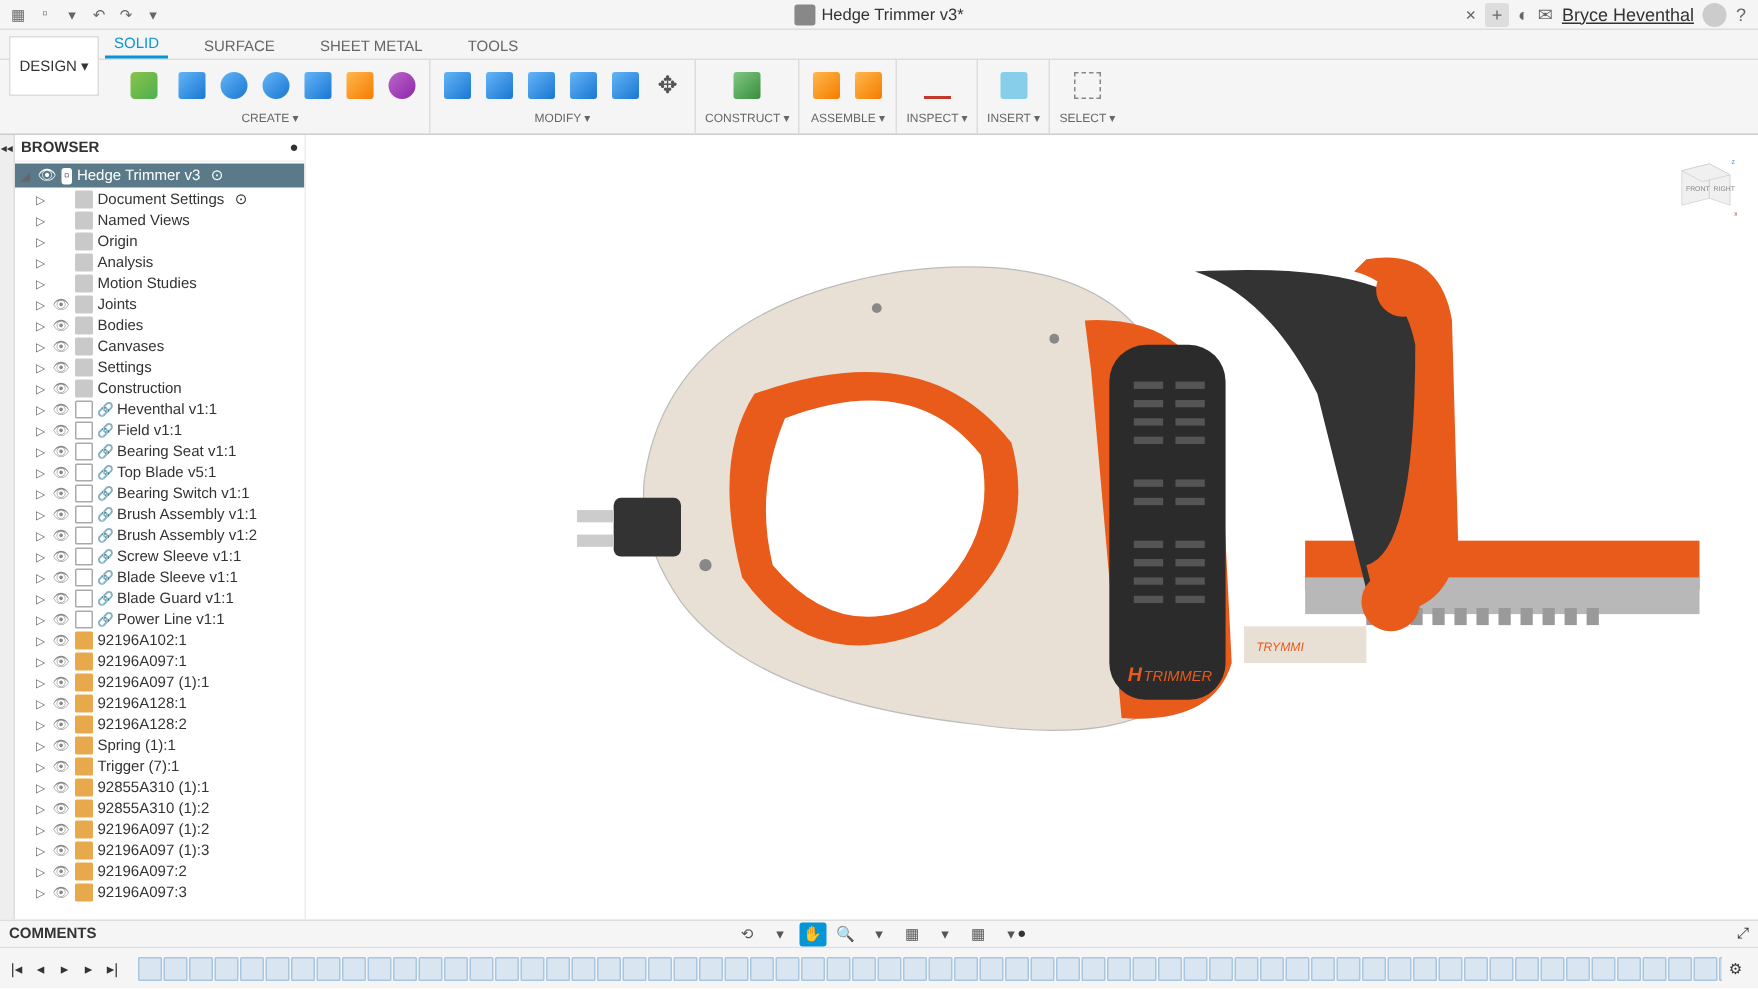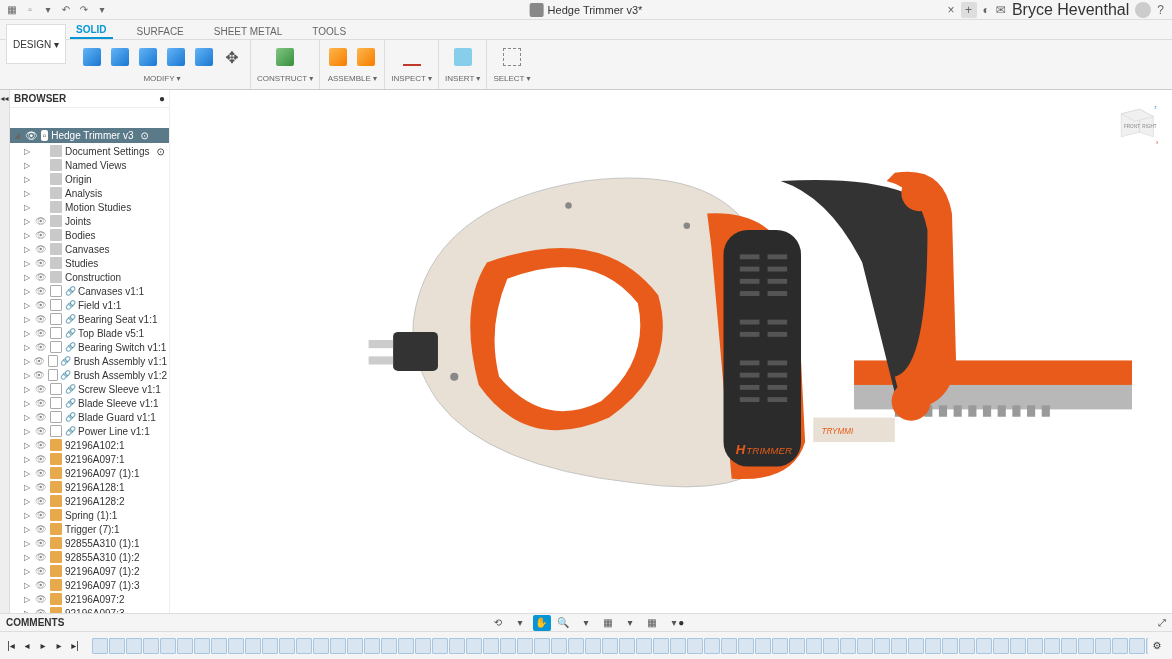--- a/index.html
+++ b/index.html
@@ -11,21 +11,21 @@
 .tb-icon { width: 16px; height: 16px; display: flex; align-items: center; justify-content: center; font-size: 10px; color: #666; cursor: pointer; }
 .titlebar-center { position: absolute; left: 50%; transform: translateX(-50%); display: flex; align-items: center; gap: 4px; }
 .doc-icon { width: 14px; height: 14px; background: #888; border-radius: 2px; }
 .titlebar-right { margin-left: auto; display: flex; align-items: center; gap: 6px; padding-right: 8px; }
 .tb-right-icon { cursor: pointer; color: #666; font-size: 12px; }
 .avatar { width: 16px; height: 16px; border-radius: 50%; background: #ccc; }
 
 
 .ribbon-tabs { height: 20px; background: #f5f5f5; display: flex; align-items: flex-end; border-bottom: 1px solid #ddd; padding-left: 70px; gap: 18px; }
 .ribbon-tab { font-size: 10px; color: #666; padding: 2px 6px; cursor: pointer; }
-.ribbon-tab.active { color: #0696d7; border-bottom: 2px solid #0696d7; font-weight: bold; }
+.ribbon-tab.active { color: #0696d7; border-bottom: 2px solid #0696d7; }
 
 
 .ribbon { height: 50px; background: #f5f5f5; display: flex; align-items: center; border-bottom: 1px solid #ccc; padding: 0 4px; position: relative; }
 .design-btn { position: absolute; left: 6px; top: -16px; width: 60px; height: 40px; background: #fff; border: 1px solid #ddd; display: flex; align-items: center; justify-content: center; font-size: 10px; color: #333; cursor: pointer; }
 .tool-group { display: flex; flex-direction: column; align-items: center; border-right: 1px solid #ddd; padding: 0 6px; height: 100%; }
 .tool-icons { display: flex; gap: 4px; align-items: center; height: 34px; }
 .tool-icon { width: 24px; height: 24px; display: flex; align-items: center; justify-content: center; cursor: pointer; border-radius: 2px; }
 .tool-icon.large { width: 32px; height: 32px; }
 .group-label { font-size: 8px; color: #666; text-align: center; }
 .ico-box { width: 18px; height: 18px; }
@@ -34,21 +34,21 @@
 .ico-gold { background: linear-gradient(135deg, #ffb74d, #f57c00); border-radius: 2px; }
 .ico-purple { background: linear-gradient(135deg, #ba68c8, #8e24aa); border-radius: 50%; }
 .ico-move { color: #555; font-size: 16px; }
 .ico-render { background: linear-gradient(135deg, #81c784, #388e3c); border-radius: 2px; }
 .ico-sky { background: #87ceeb; border-radius: 2px; }
 .ico-select { border: 1px dashed #888; }
 
 
 .main { flex: 1; display: flex; position: relative; overflow: hidden; }
 .browser-rail { width: 10px; background: #eee; border-right: 1px solid #ddd; display: flex; align-items: flex-start; justify-content: center; padding-top: 4px; }
-.browser { width: 160px; background: rgba(255,255,255,0.9); display: flex; flex-direction: column; border-right: 1px solid #eee; overflow: hidden; gap: 19px; }
+.browser { width: 194px; background: rgba(255,255,255,0.9); display: flex; flex-direction: column; border-right: 1px solid #eee; overflow: hidden; }
 .browser-header { height: 18px; display: flex; align-items: center; padding: 0 4px; font-size: 10px; font-weight: bold; border-bottom: 1px solid #eee; gap: 4px; }
 .browser-tree { flex: 1; overflow-y: auto; font-size: 10px; }
 .tree-root { background: #5a7a8a; color: #fff; padding: 2px 4px; display: flex; align-items: center; gap: 3px; margin: 1px 0; }
 .tree-item { display: flex; align-items: center; gap: 3px; padding: 1px 2px 1px 14px; cursor: pointer; white-space: nowrap; }
 .tree-toggle { width: 8px; font-size: 8px; color: #666; }
 .tree-eye { width: 12px; font-size: 9px; color: #888; }
 .tree-ico { width: 12px; height: 12px; background: #ddd; border-radius: 1px; display: inline-block; }
 .tree-ico.folder { background: #c9c9c9; }
 .tree-ico.comp { background: #fff; border: 1px solid #aaa; }
 .tree-ico.part { background: #e8a94c; }
@@ -88,37 +88,63 @@
   </div>
   <div class="titlebar-center">
     <span class="doc-icon"></span>
     <span>Hedge Trimmer v3*</span>
   </div>
   <div class="titlebar-right">
     <span class="tb-right-icon">×</span>
     <span class="tb-right-icon" style="background:#ddd;width:16px;height:16px;display:flex;align-items:center;justify-content:center;border-radius:2px;">+</span>
     <span class="tb-right-icon">◐</span>
     <span class="tb-right-icon">✉</span>
-    <span style="font-size:16px;">Bryce Heventhal</span>
+    <span style="font-size:12px;text-decoration:underline;">Bryce Heventhal</span>
     <span class="avatar"></span>
     <span class="tb-right-icon">?</span>
   </div>
 </div>
 
 <div class="ribbon-tabs">
   <span class="ribbon-tab active">SOLID</span>
   <span class="ribbon-tab">SURFACE</span>
   <span class="ribbon-tab">SHEET METAL</span>
   <span class="ribbon-tab">TOOLS</span>
 </div>
 
 <div class="ribbon">
   <div class="design-btn">DESIGN ▾</div>
   <div style="width:70px;"></div>
 
+  <div class="tool-group">
+    <div class="tool-icons">
+      <div class="tool-icon large">
+          <div class="ico-box create-sketch"></div>
+        </div>
+      <div class="tool-icon">
+          <div class="ico-box ico-primitive"></div>
+        </div>
+      <div class="tool-icon">
+          <div class="ico-box ico-primitive" style="border-radius:50%;"></div>
+        </div>
+      <div class="tool-icon">
+          <div class="ico-box ico-primitive" style="border-radius:50%;"></div>
+        </div>
+      <div class="tool-icon">
+          <div class="ico-box ico-primitive"></div>
+        </div>
+      <div class="tool-icon">
+          <div class="ico-box ico-gold"></div>
+        </div>
+      <div class="tool-icon">
+          <div class="ico-box ico-purple"></div>
+        </div>
+    </div>
+    <div class="group-label">CREATE ▾</div>
+  </div>
 
   <div class="tool-group">
     <div class="tool-icons">
       <div class="tool-icon">
           <div class="ico-box ico-primitive"></div>
         </div>
       <div class="tool-icon">
           <div class="ico-box ico-primitive"></div>
         </div>
       <div class="tool-icon">
@@ -249,34 +275,34 @@
         <div class="tree-item">
           <span class="tree-toggle">▷</span>
           <span class="tree-eye">👁</span>
           <span class="tree-ico folder"></span>
           <span>Canvases</span>
         </div>
         <div class="tree-item">
           <span class="tree-toggle">▷</span>
           <span class="tree-eye">👁</span>
           <span class="tree-ico folder"></span>
-          <span>Studies</span>
+          <span>Settings</span>
         </div>
         <div class="tree-item">
           <span class="tree-toggle">▷</span>
           <span class="tree-eye">👁</span>
           <span class="tree-ico folder"></span>
           <span>Construction</span>
         </div>
         <div class="tree-item">
           <span class="tree-toggle">▷</span>
           <span class="tree-eye">👁</span>
           <span class="tree-ico comp"></span>
           <span class="tree-link">🔗</span>
-          <span>Canvases v1:1</span>
+          <span>Heventhal v1:1</span>
         </div>
         <div class="tree-item">
           <span class="tree-toggle">▷</span>
           <span class="tree-eye">👁</span>
           <span class="tree-ico comp"></span>
           <span class="tree-link">🔗</span>
           <span>Field v1:1</span>
         </div>
         <div class="tree-item">
           <span class="tree-toggle">▷</span>

